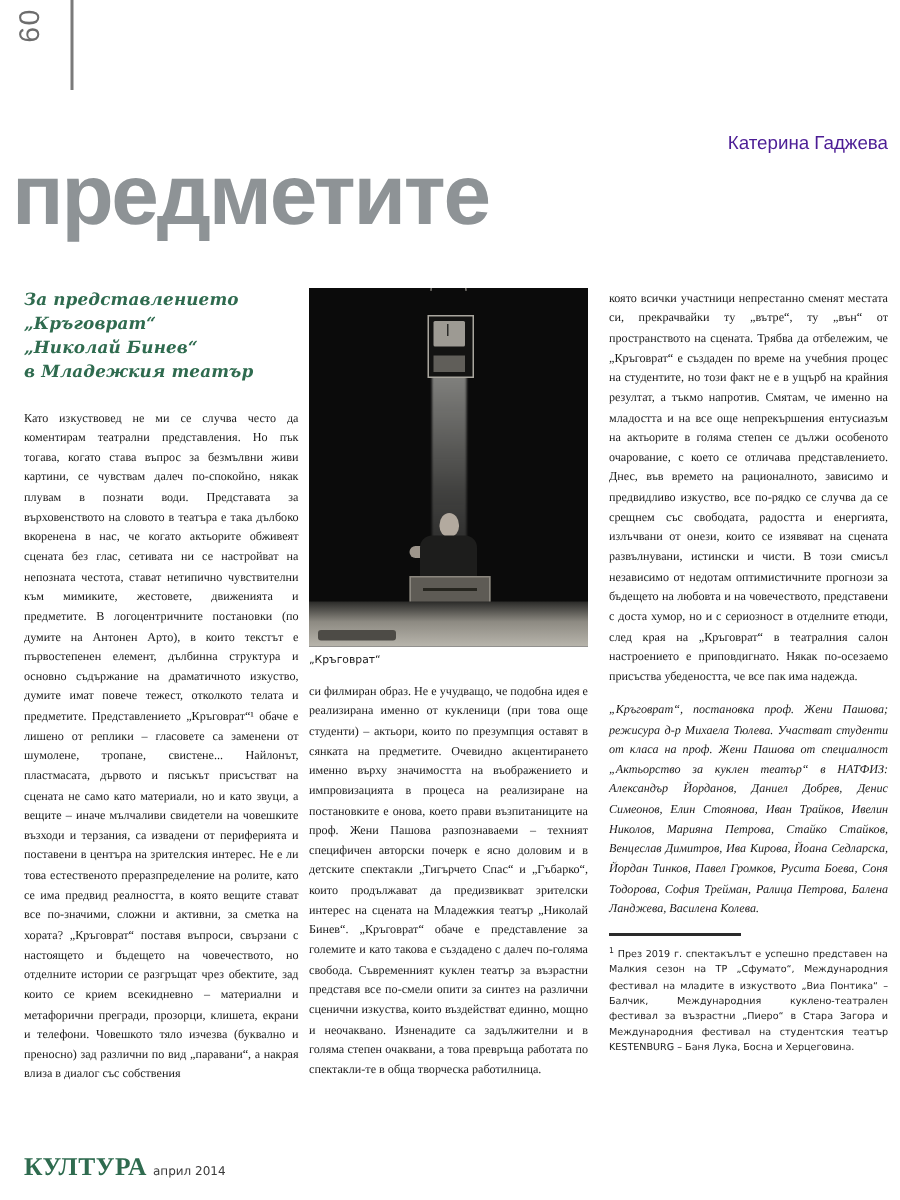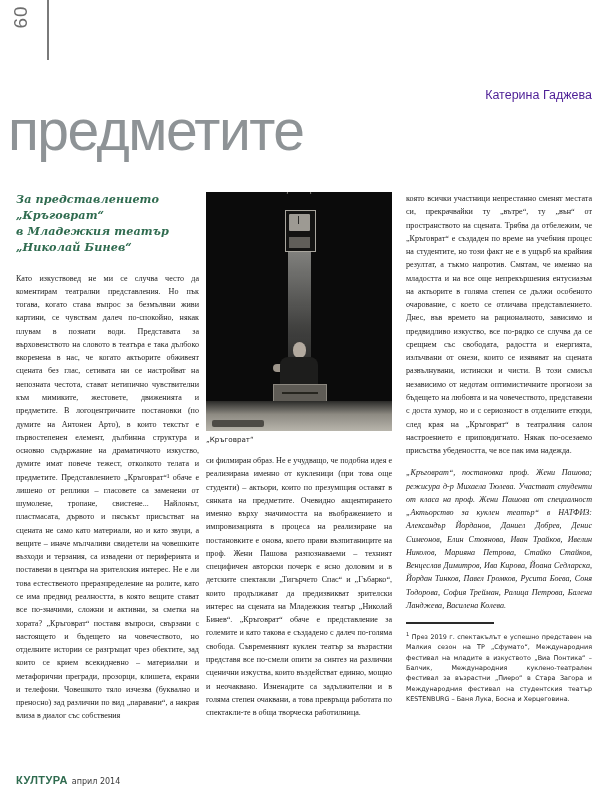--- a/index.html
+++ b/index.html
@@ -70,21 +70,21 @@
     top: 22px;
     font-size: 12.5px;
     color: #4c1d95;
     white-space: nowrap;
   }
   .title-line-2 {
     position: absolute;
     left: 8px;
     top: 36px;
     font-size: 57px;
-    font-weight: normal;
+    font-weight: bold;
     color: #8e9396;
     letter-spacing: -1.5px;
     line-height: 1;
     white-space: nowrap;
   }
 
   
   .columns {
     position: absolute;
     left: 0;
@@ -278,22 +278,22 @@
   }
 
   
   .footer {
     position: absolute;
     left: 16px;
     bottom: 12px;
     white-space: nowrap;
   }
   .footer-brand {
-    font-family: Liberation Sans, sans-serif;
-    font-size: 11px;
+    font-family: Liberation Serif, serif;
+    font-size: 17px;
     font-weight: bold;
     color: #2f6b4f;
     letter-spacing: 0.4px;
     margin-top: 25px;
   }
   .footer-date {
     font-family: "DejaVu Sans", sans-serif;
     font-size: 8px;
     color: #3a3a3a;
     margin-left: 4px;
@@ -311,22 +311,22 @@
   <div class="byline">Катерина Гаджева</div>
   <div class="title-line-2">предметите</div>
 </div>
 
 <div class="columns">
 
   <div class="col col-1">
     <div class="standfirst">
       <div>За представлението</div>
       <div>„Кръговрат“</div>
+      <div>„Николай Бинев“</div>
       <div>в Младежкия театър</div>
-      <div>„Николай Бинев“</div>
     </div>
     <p class="body-text">Като изкуствовед не ми се случва често да коментирам театрални представления. Но пък тогава, когато става въпрос за безмълвни живи картини, се чувствам далеч по-спокойно, някак плувам в познати води. Представата за върховенството на словото в театъра е така дълбоко вкоренена в нас, че когато актьорите обживеят сцената без глас, сетивата ни се настройват на непозната честота, стават нетипично чувствителни към мимиките, жестовете, движенията и предметите. В логоцентричните постановки (по думите на Антонен Арто), в които текстът е първостепенен елемент, дълбинна структура и основно съдържание на драматичното изкуство, думите имат повече тежест, отколкото телата и предметите. Представлението „Кръговрат“¹ обаче е лишено от реплики – гласовете са заменени от шумолене, тропане, свистене... Найлонът, пластмасата, дървото и пясъкът присъстват на сцената не само като материали, но и като звуци, а вещите – иначе мълчаливи свидетели на човешките възходи и терзания, са извадени от периферията и поставени в центъра на зрителския интерес. Не е ли това естественото преразпределение на ролите, като се има предвид реалността, в която вещите стават все по-значими, сложни и активни, за сметка на хората? „Кръговрат“ поставя въпроси, свързани с настоящето и бъдещето на човечеството, но отделните истории се разгръщат чрез обектите, зад които се крием всекидневно – материални и метафорични прегради, прозорци, клишета, екрани и телефони. Човешкото тяло изчезва (буквално и преносно) зад различни по вид „паравани“, а накрая влиза в диалог със собствения</p>
   </div>
 
   <div class="col col-2">
     <div class="photo-block">
       <div class="photo">
         <div class="wire-l"></div>
         <div class="wire-r"></div>
         <div class="beam"></div>

